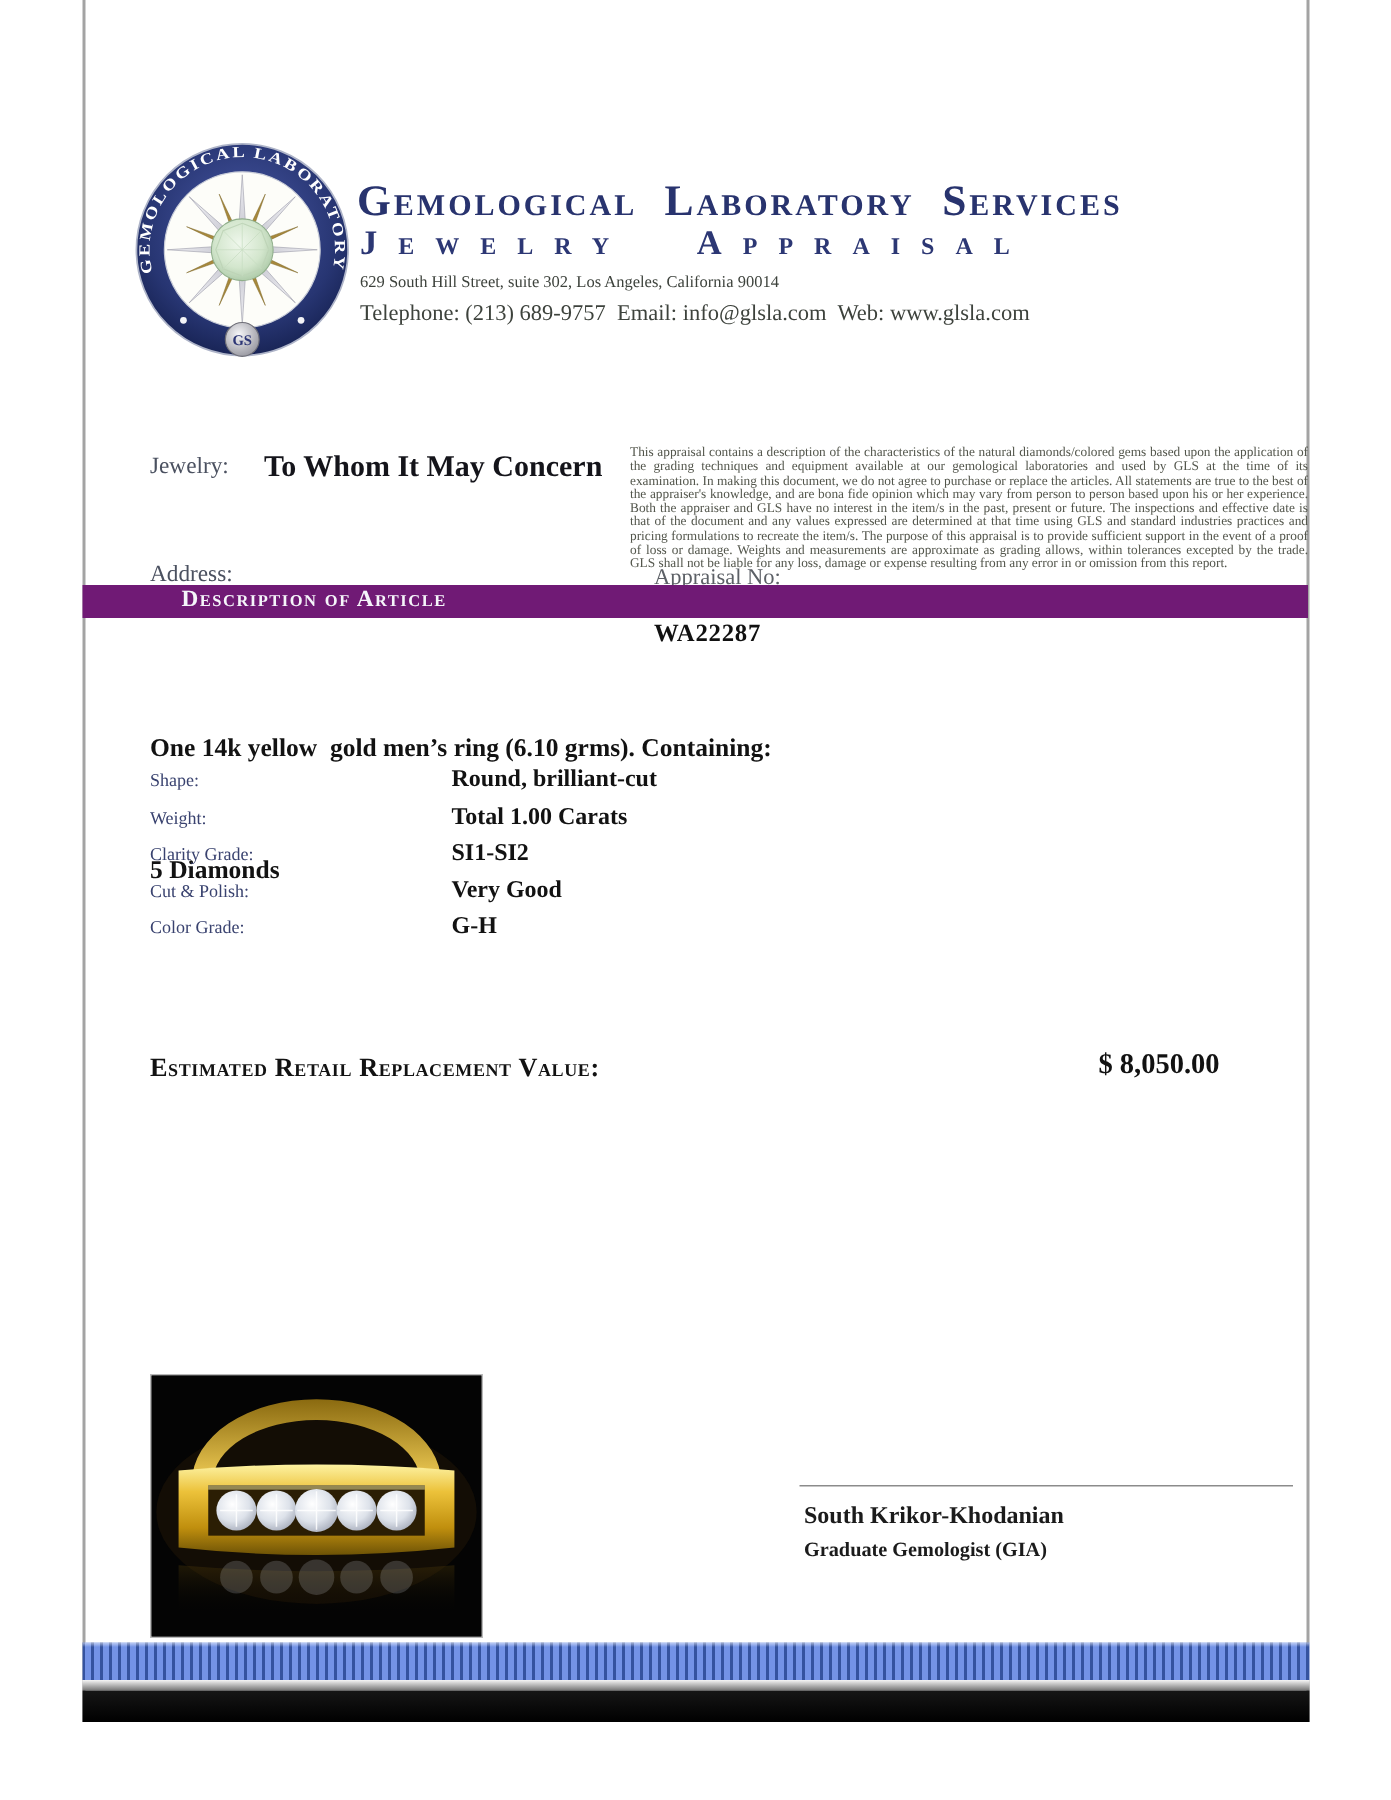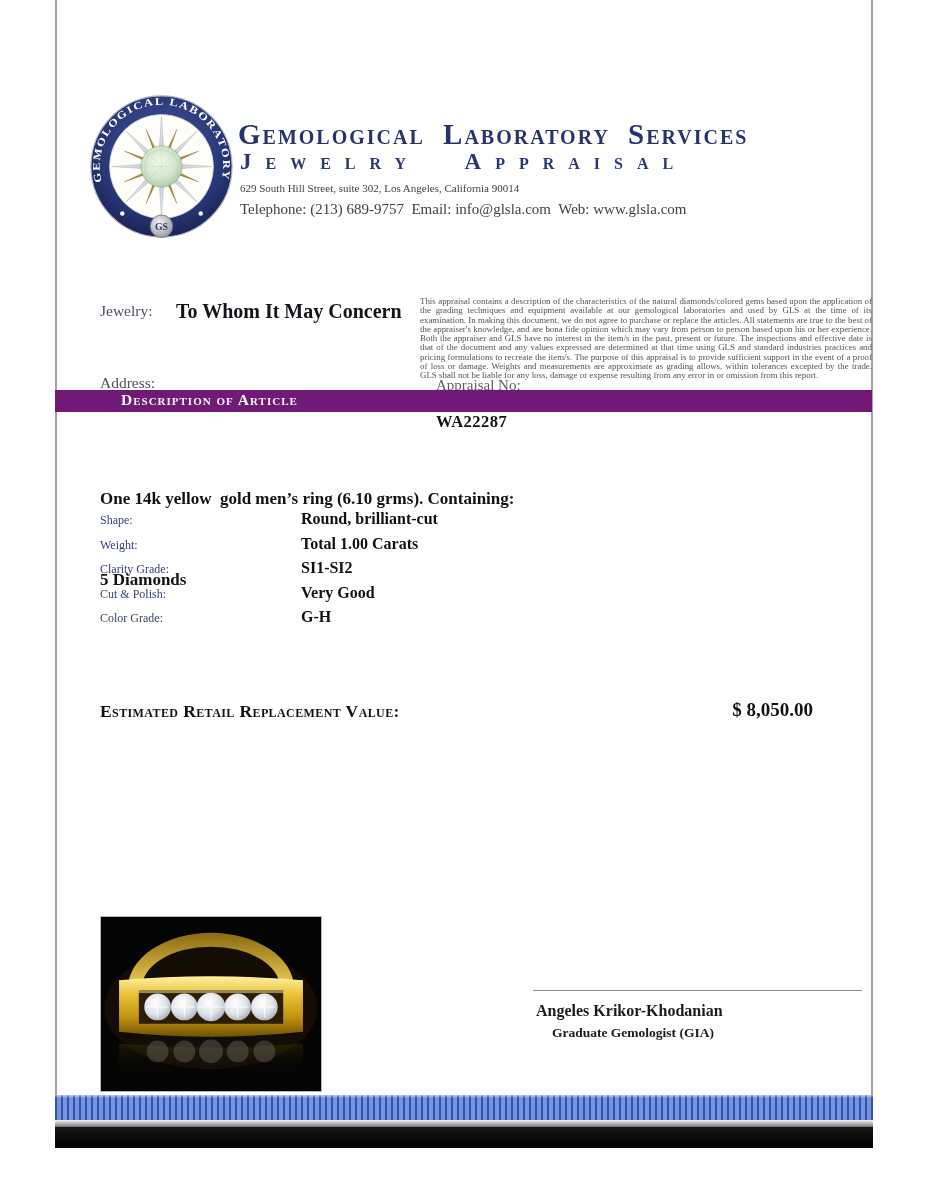--- a/index.html
+++ b/index.html
@@ -51,21 +51,21 @@
   .erv-label { position:absolute; left:100px; top:701px; font-variant:small-caps;
     font-weight:bold; font-size:17.5px; color:#121212; letter-spacing:0.4px; }
   .erv-amount { position:absolute; left:560px; top:699px; width:253px; text-align:right;
     font-weight:bold; font-size:19px; color:#121212; }
 
   .ring-photo { position:absolute; left:100px; top:916px; width:222px; height:176px;
     border:1px solid #b9b9b9; background:#000; }
 
   .sig-line { position:absolute; left:533px; top:990px; width:329px; height:1px; background:#8b8b8b; }
   .sig-name { position:absolute; left:536px; top:1002px; font-size:16px; font-weight:bold; color:#1b1b1b; }
-  .sig-title { position:absolute; left:536px; top:1025px; font-size:13.5px; font-weight:bold; color:#1b1b1b;margin-left:16px; }
+  .sig-title { position:absolute; left:536px; top:1025px; font-size:13.5px; font-weight:bold; color:#1b1b1b; }
 
   .stripe-band { position:absolute; left:55px; top:1095px; width:818px; height:25px;
     background:
       linear-gradient(to bottom, rgba(255,255,255,0.55) 0px, rgba(255,255,255,0) 3px),
       repeating-linear-gradient(to right, #35539f 0px, #35539f 2px, #7493e6 2px, #7493e6 6px); }
   .gray-strip { position:absolute; left:55px; top:1120px; width:818px; height:7px;
     background:linear-gradient(to bottom, #f6f6f6, #767676); }
   .black-band { position:absolute; left:55px; top:1127px; width:818px; height:21px;
     background:linear-gradient(to bottom, #161616, #000000); }
 </style>
@@ -237,20 +237,20 @@
     <g opacity="0.18">
       <circle cx="57" cy="136" r="11" fill="#dde2ea"></circle>
       <circle cx="84" cy="136" r="11" fill="#dde2ea"></circle>
       <circle cx="111" cy="136" r="12" fill="#dde2ea"></circle>
       <circle cx="138" cy="136" r="11" fill="#dde2ea"></circle>
       <circle cx="165" cy="136" r="11" fill="#dde2ea"></circle>
     </g>
   </svg>
 
   <div class="sig-line"></div>
-  <div class="sig-name">Angeles Krikor-Khodanian</div>
+  <div class="sig-name">South Krikor-Khodanian</div>
   <div class="sig-title">Graduate Gemologist (GIA)</div>
 
   <div class="stripe-band"></div>
   <div class="gray-strip"></div>
   <div class="black-band"></div>
 
 </div>
 
 </body></html>

